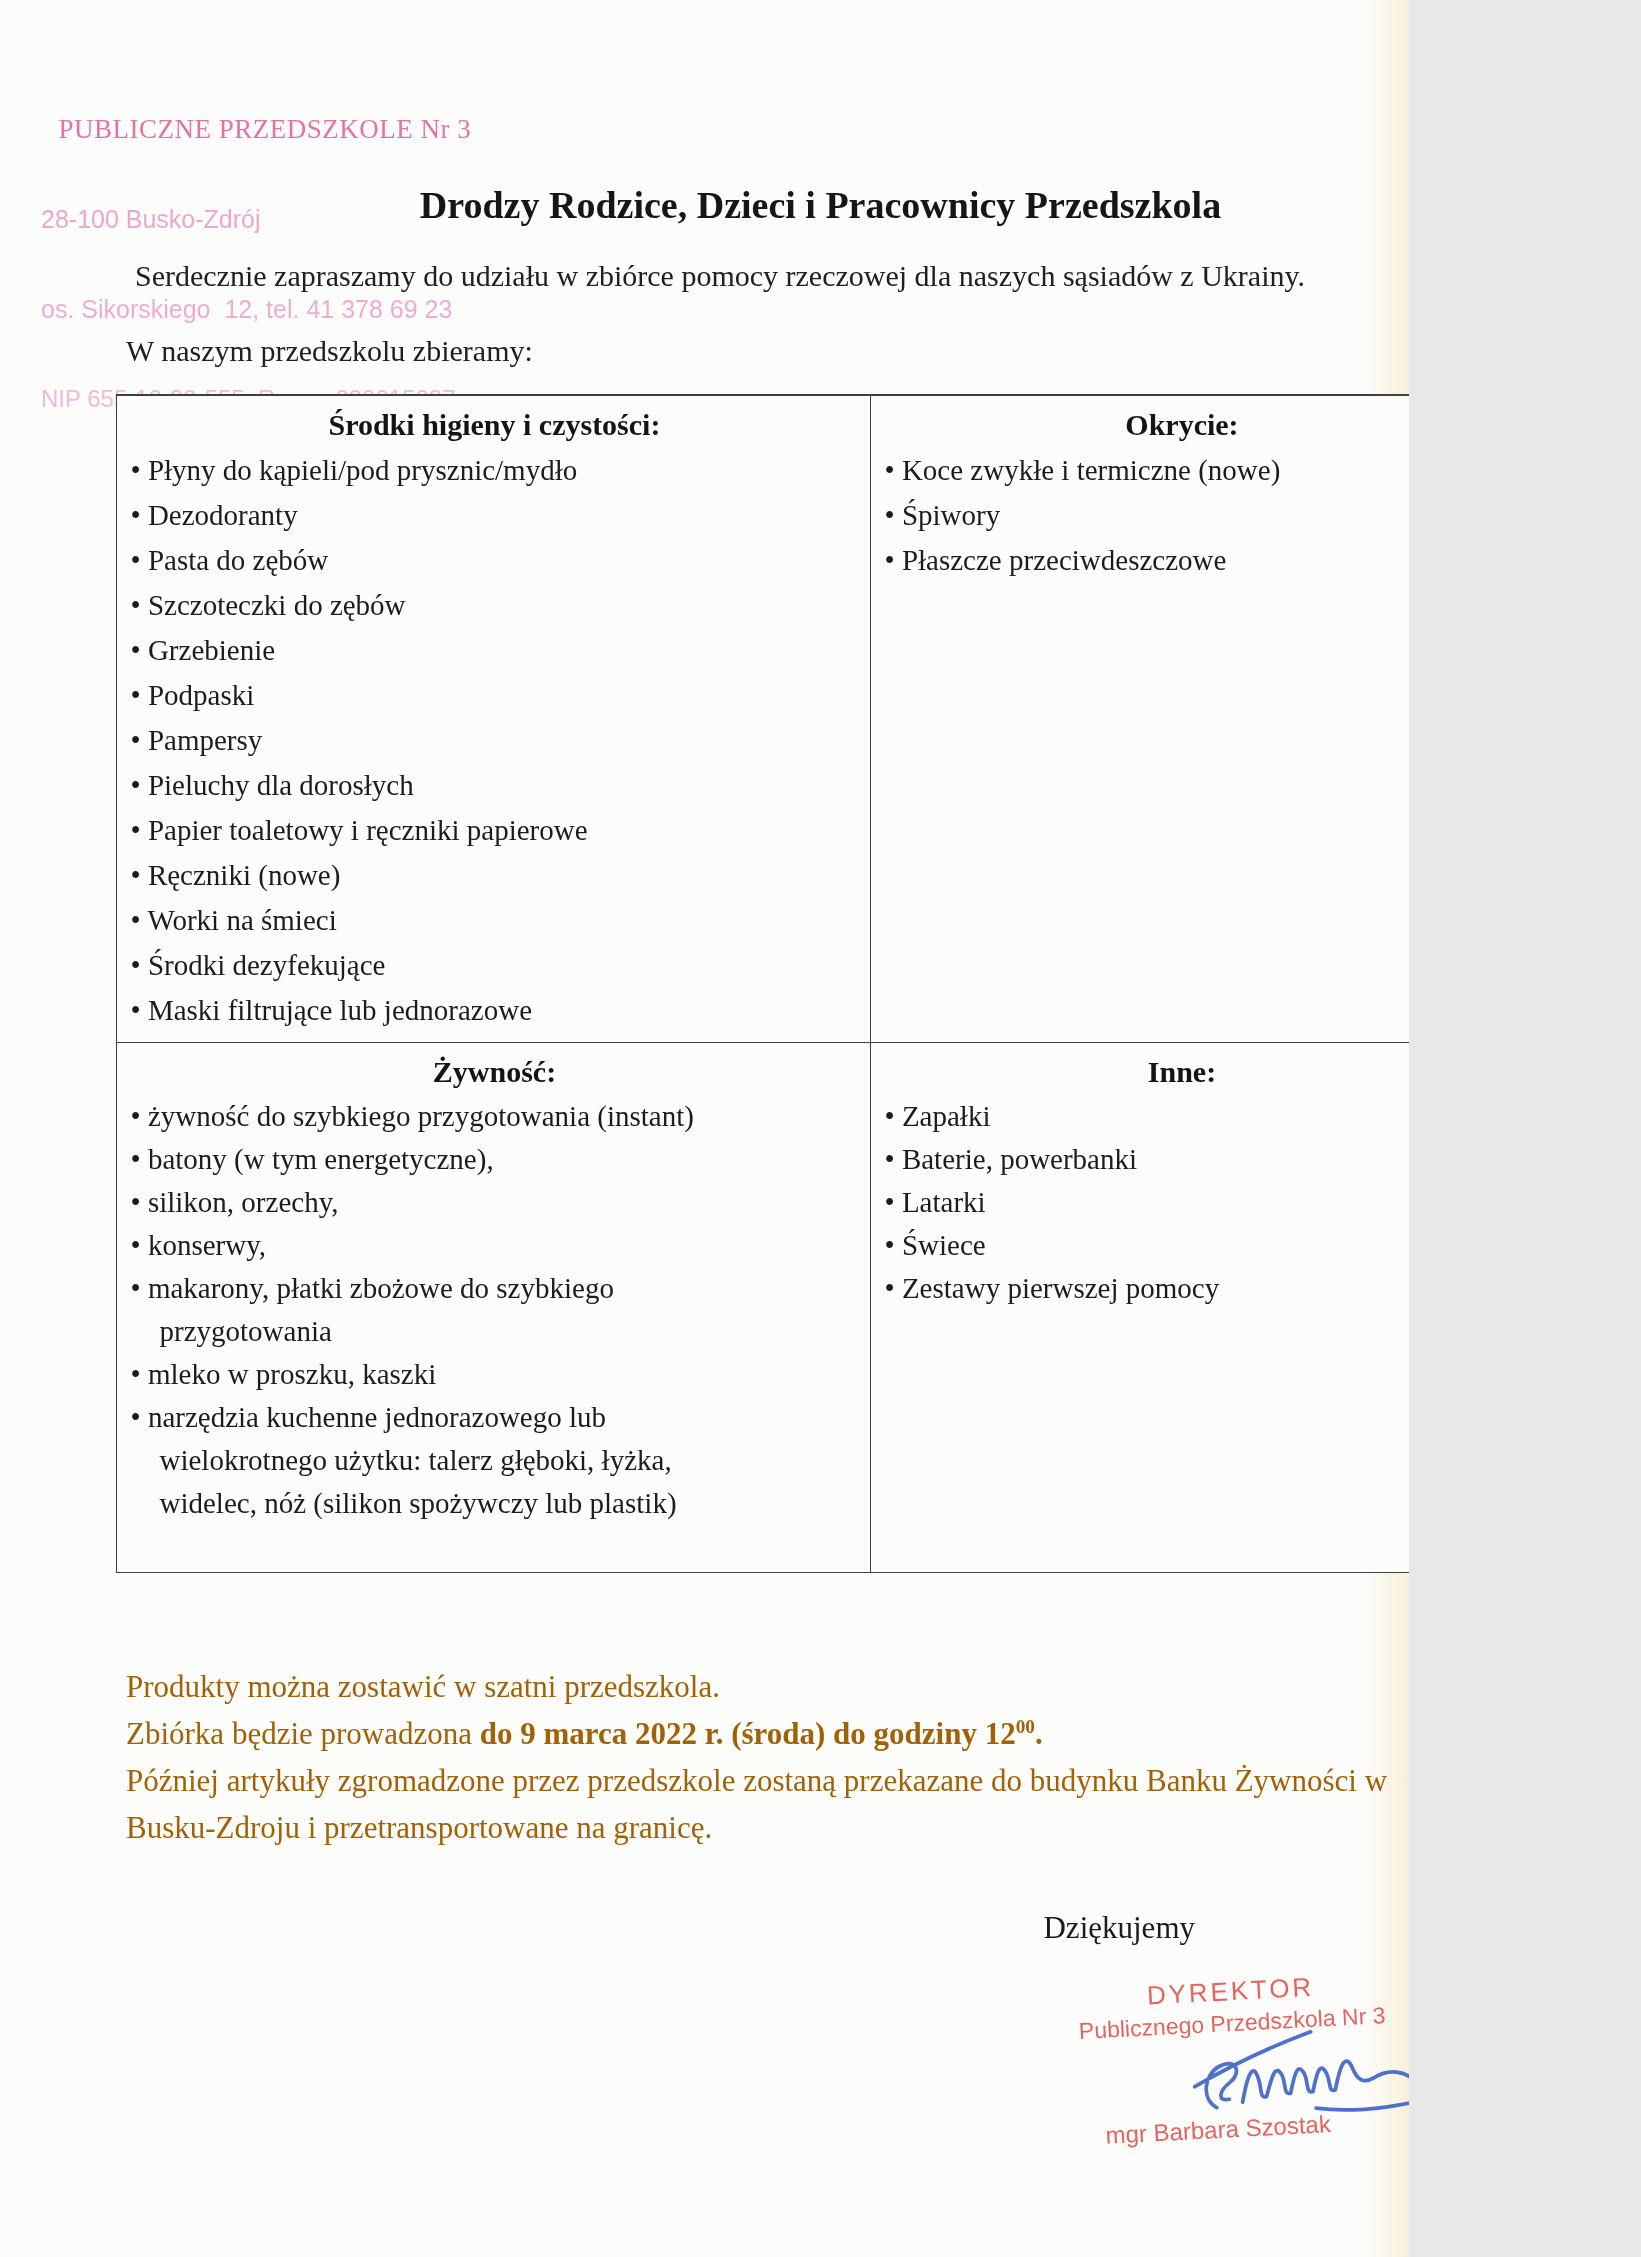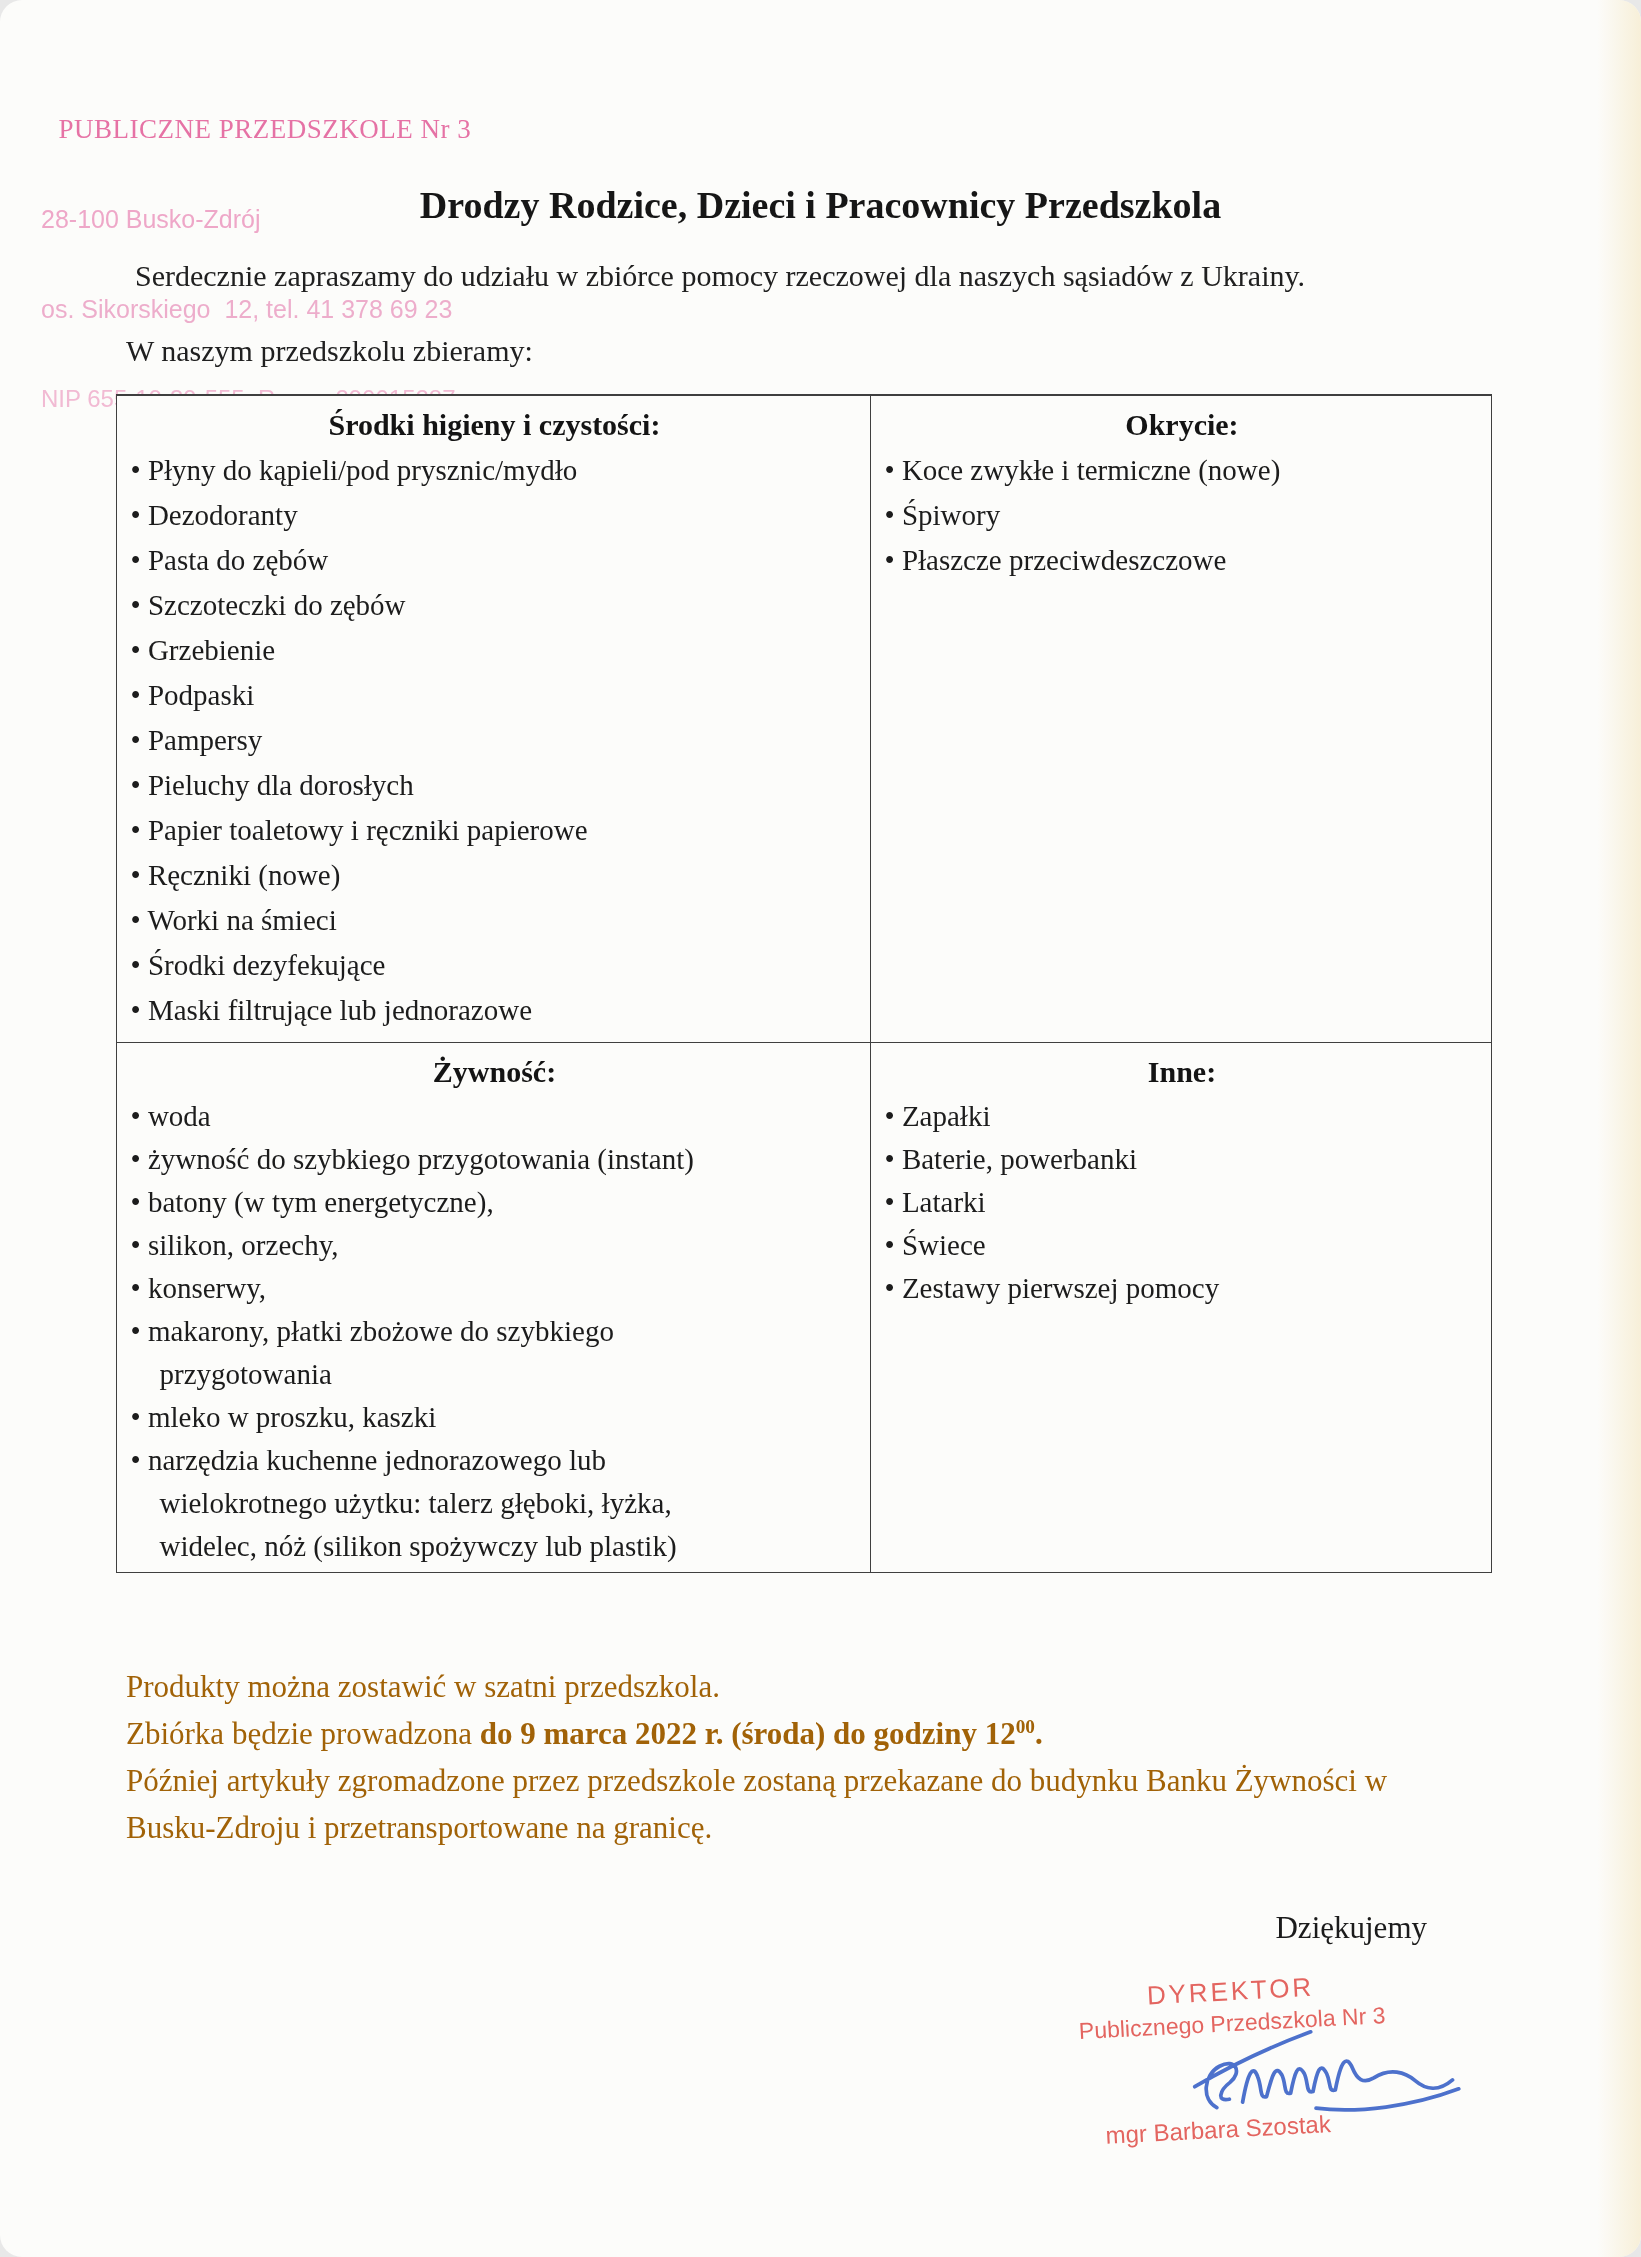--- a/index.html
+++ b/index.html
@@ -1,23 +1,22 @@
 <!DOCTYPE html>
 <html lang="pl"><head>
 <meta charset="utf-8">
 <style>
   html,body{margin:0;padding:0;background:#e8e8e8;}
   .page{
     position:relative;
-    width:1641px;height:2257px;
+    width:1409px;height:2257px;
     background:#fcfcfa;
     font-family:"Liberation Serif", serif;
     color:#1e1e1e;
     overflow:hidden;
-    border-radius:22px;
   }
   .page-edge{
     position:absolute;top:0;right:0;width:44px;height:100%;
     background:linear-gradient(to right, rgba(250,243,222,0), #f7efd8);
     pointer-events:none;
   }
   
   .inst-stamp{
     position:absolute;left:41px;top:54px;
     line-height:30px;
@@ -149,21 +148,20 @@
 
       <li>Koce zwykłe i termiczne (nowe)</li>
           <li>Śpiwory</li>
           <li>Płaszcze przeciwdeszczowe</li>
         </ul>
     </div>
     <div class="cell c-left r-bottom">
       <div class="cell-header">Żywność:</div>
       <ul class="item-list">
 
-      <li>woda</li>
           <li>żywność do szybkiego przygotowania (instant)</li>
           <li>batony (w tym energetyczne),</li>
           <li>silikon, orzechy,</li>
           <li>konserwy,</li>
           <li>makarony, płatki zbożowe do szybkiego
 przygotowania</li>
           <li>mleko w proszku, kaszki</li>
           <li>narzędzia kuchenne jednorazowego lub
 wielokrotnego użytku: talerz głęboki, łyżka,
 widelec, nóż (silikon spożywczy lub plastik)</li>

